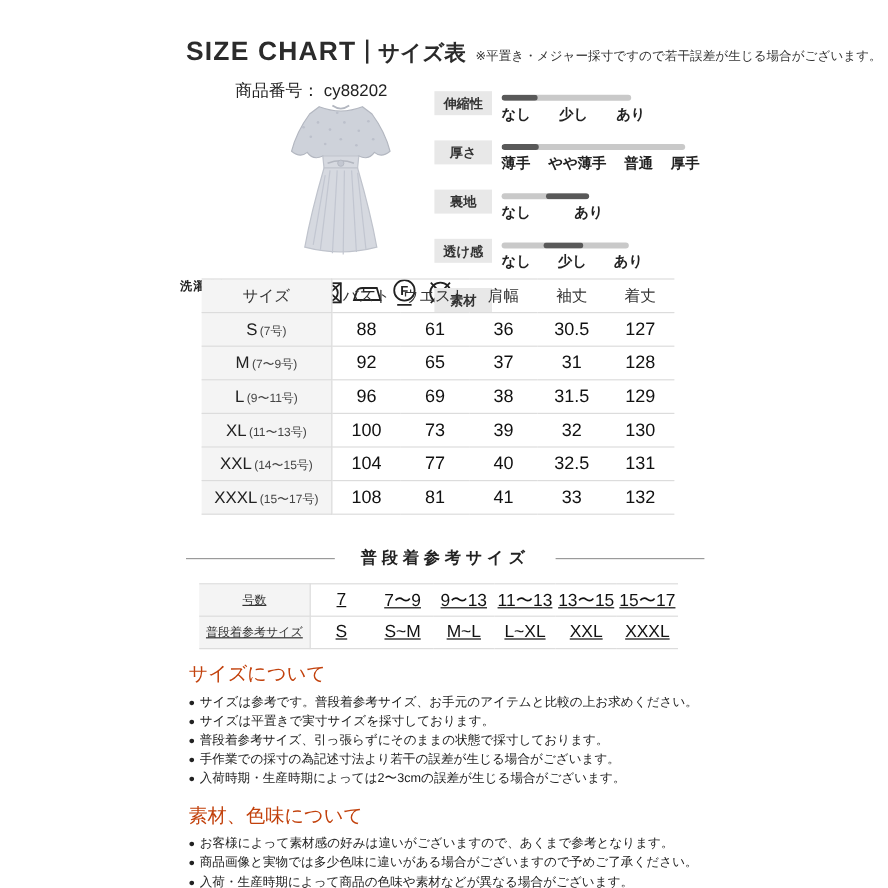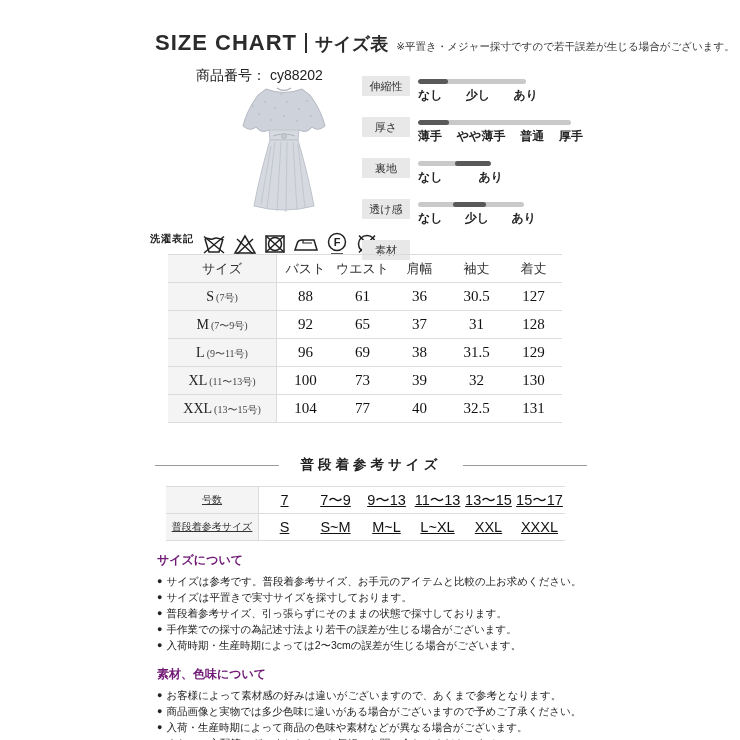--- a/index.html
+++ b/index.html
@@ -21,31 +21,31 @@
 
   
   .care{position:absolute;top:232px;left:150px;display:flex;align-items:flex-start;}
   .care-label{font-size:10px;font-weight:700;color:#222;margin-right:7px;letter-spacing:1px;}
   .care-icons{display:flex;align-items:center;gap:6px;}
   .care-icons svg{display:block;}
 
   
   .attrs{position:absolute;top:76px;left:362px;width:235px;}
   .attr-row{display:flex;margin-bottom:13px;}
-  .attr-label{flex:0 0 48px;height:20px;background:#e8e8e8;color:#333;font-size:11px;font-weight:400;
+  .attr-label{flex:0 0 48px;height:20px;background:#e8e8e8;color:#333;font-size:11px;font-weight:700;
               display:flex;align-items:center;justify-content:center;margin-right:8px;}
   .attr-body{position:relative;padding-top:3px;}
   .bar{position:relative;height:5px;border-radius:3px;background:#c9c9c9;overflow:hidden;}
   .bar-dark{position:absolute;top:0;height:100%;border-radius:3px;background:#595959;}
   .bar-labels{display:flex;justify-content:space-between;margin-top:3px;font-size:12px;font-weight:700;color:#222;}
   .attr-row-text .attr-body{padding-top:0;display:flex;align-items:center;}
   .attr-value{font-size:13px;font-weight:700;color:#222;}
 
   
-  .size-table{position:absolute;top:254px;left:168px;border-collapse:collapse;font-family:Liberation Serif, serif;}
+  .size-table{position:absolute;top:232px;left:168px;border-collapse:collapse;}
   .size-table tr{height:28px;}
   .size-table th,.size-table td{border-top:1px solid #dcdcdc;border-bottom:1px solid #dcdcdc;
       text-align:center;padding:0;font-weight:400;}
   .size-table .c0{width:108px;background:#f4f4f4;border-right:1px solid #dcdcdc;}
   .size-table .cv{width:57px;}
   .size-table thead th{font-size:13px;color:#333;}
   .size-table td{font-size:15px;color:#111;}
   .sz-main{font-size:14px;color:#222;}
   .sz-note{font-size:10px;color:#444;margin-left:2px;}
 
@@ -57,21 +57,21 @@
   
   .ref-table{position:absolute;top:486px;left:166px;border-collapse:collapse;}
   .ref-table tr{height:27px;}
   .ref-table td{border-top:1px solid #dcdcdc;border-bottom:1px solid #dcdcdc;text-align:center;padding:0;text-decoration:underline;}
   .ref-table .c0{width:92px;background:#f4f4f4;border-right:1px solid #dcdcdc;font-size:10px;color:#333;}
   .ref-table .cv{width:51px;font-size:14.5px;color:#111;}
 
   
   .notes{position:absolute;top:552px;left:157px;width:448px;}
   .note-block{margin-bottom:13px;}
-  .note-head{font-size:12px;font-weight:700;color:#701a75;margin-bottom:4px;}
+  .note-head{font-size:16px;font-weight:400;color:#c2410c;margin-bottom:4px;}
   .note-list{list-style:none;margin:0;padding:0;}
   .note-list li{font-size:10.5px;color:#222;line-height:16px;display:flex;}
   .note-list li .dot{margin-right:4px;font-size:9px;line-height:16px;}
 </style>
 </head>
 <body>
 
 <div class="page">
 
   <div class="hdr">
@@ -249,26 +249,34 @@
         </tr>
         <tr>
           <td class="c0"><span class="sz-main">XL</span><span class="sz-note">(11〜13号)</span></td>
           <td class="cv">100</td>
           <td class="cv">73</td>
           <td class="cv">39</td>
           <td class="cv">32</td>
           <td class="cv">130</td>
         </tr>
         <tr>
-          <td class="c0"><span class="sz-main">XXL</span><span class="sz-note">(13〜15号)</span></td>
+          <td class="c0"><span class="sz-main">XXL</span><span class="sz-note">(14〜15号)</span></td>
           <td class="cv">104</td>
           <td class="cv">77</td>
           <td class="cv">40</td>
           <td class="cv">32.5</td>
           <td class="cv">131</td>
+        </tr>
+        <tr>
+          <td class="c0"><span class="sz-main">XXXL</span><span class="sz-note">(15〜17号)</span></td>
+          <td class="cv">108</td>
+          <td class="cv">81</td>
+          <td class="cv">41</td>
+          <td class="cv">33</td>
+          <td class="cv">132</td>
         </tr>
       </tbody>
   </table>
 
   <div class="ref-title">
     <span class="line"></span>
     <span class="txt">普段着参考サイズ</span>
     <span class="line"></span>
   </div>
 

